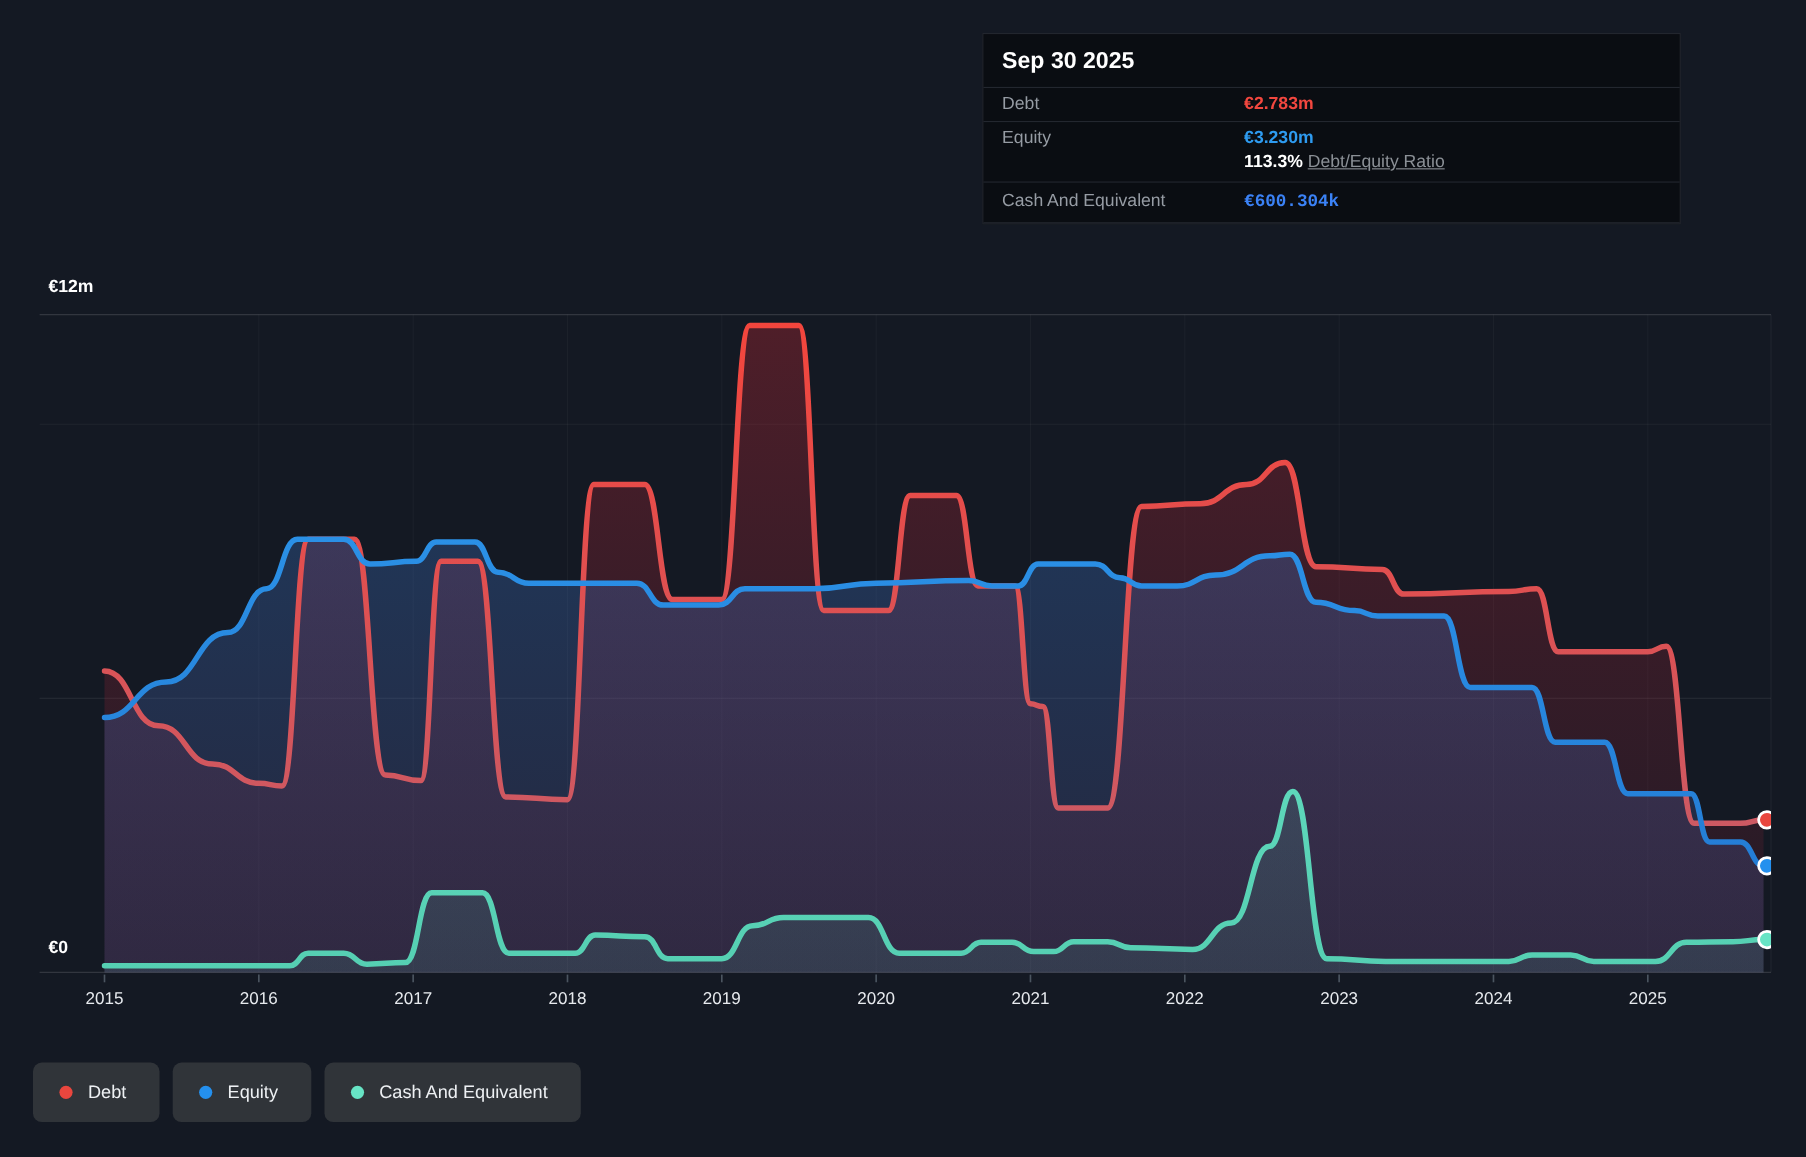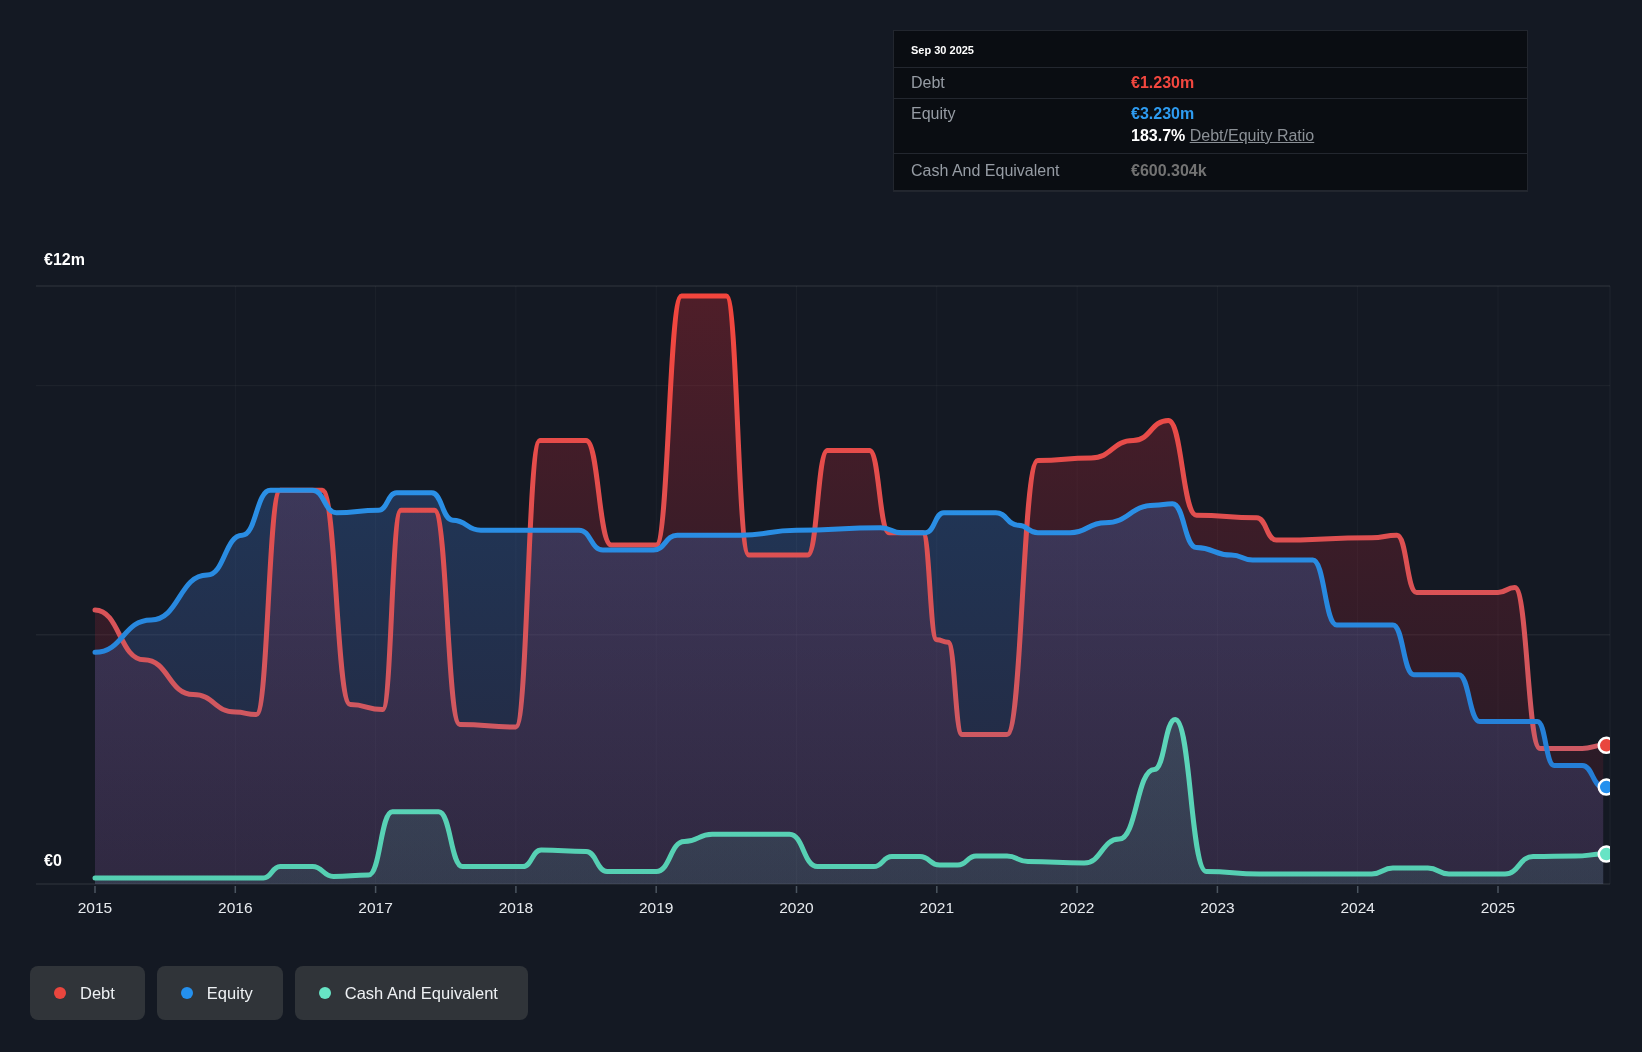--- a/index.html
+++ b/index.html
@@ -2,35 +2,35 @@
 <html><head>
 <meta charset="utf-8">
 <style>
   html,body{margin:0;padding:0;background:#141923;width:1642px;height:1052px;overflow:hidden;
     font-family:"Liberation Sans",sans-serif;}
   #stage{position:relative;width:1642px;height:1052px;background:#141923;}
   #chart-svg{position:absolute;left:0;top:0;}
   
   .tooltip{position:absolute;left:893px;top:30px;width:635px;background:#0a0d12;
     border:1px solid #22262e;box-sizing:border-box;color:#fff;}
-  .tt-title{font-size:11px;font-weight:700;color:#ffffff;padding:13px 17px 11px 17px;
+  .tt-title{font-size:21px;font-weight:700;color:#ffffff;padding:13px 17px 11px 17px;
     border-bottom:1px solid #23272f;}
   .tt-row{display:grid;grid-template-columns:220px 1fr;align-items:center;
     padding:6px 17px;font-size:16px;}
   .tt-row .lbl{color:#969ca4;}
   .tt-row .val{font-weight:700;}
   .row-debt{border-bottom:1px solid #23272f;}
   .row-debt .val{color:#f2473f;}
   .row-equity{padding-bottom:2px;}
   .row-equity .val{color:#2e9bf0;}
   .row-ratio{padding-top:2px;border-bottom:1px solid #23272f;padding-bottom:8px;}
   .row-ratio .ratio-val{color:#ffffff;font-weight:700;}
   .row-ratio .ratio-text{color:#8b9096;font-weight:400;text-decoration:underline;}
   .row-cash{padding-top:8px;padding-bottom:10px;border-bottom:1px solid #23272f;}
-  .row-cash .val{color:#737373;}
+  .row-cash .val{color:#3b82f6;font-family:Liberation Mono, monospace;}
   
   .legend{position:absolute;left:30px;top:966px;display:flex;gap:12px;}
   .legend-pill{display:inline-flex;align-items:center;gap:14px;height:54px;
     padding:0 30px 0 24px;background:#303439;border-radius:8px;cursor:pointer;}
   .legend-dot{width:12px;height:12px;border-radius:50%;flex:none;}
   .legend-label{color:#eef1f4;font-size:16.5px;}
 </style>
 </head>
 <body>
 
@@ -115,29 +115,29 @@
         <circle cx="1606.2250000000001" cy="745.3138333333334" r="7.5" fill="#e9463e" stroke="#ffffff" stroke-width="2.5"></circle>
         <circle cx="1606.2250000000001" cy="787.0741666666667" r="7.5" fill="#2490ee" stroke="#ffffff" stroke-width="2.5"></circle>
         <circle cx="1606.2250000000001" cy="854.1" r="7.5" fill="#67e4c5" stroke="#ffffff" stroke-width="2.5"></circle>
       </g>
     </svg>
 
   <div class="tooltip">
     <div class="tt-title">Sep 30 2025</div>
     <div class="tt-row row-debt">
       <span class="lbl">Debt</span>
-      <span class="val">€1.230m</span>
+      <span class="val">€2.783m</span>
     </div>
     <div class="tt-row row-equity">
       <span class="lbl">Equity</span>
       <span class="val">€3.230m</span>
     </div>
     <div class="tt-row row-ratio">
       <span class="lbl"></span>
-      <span><span class="ratio-val">183.7%</span>
+      <span><span class="ratio-val">113.3%</span>
         <span class="ratio-text">Debt/Equity Ratio</span></span>
     </div>
     <div class="tt-row row-cash">
       <span class="lbl">Cash And Equivalent</span>
       <span class="val">€600.304k</span>
     </div>
   </div>
 
   <div class="legend">
     <div class="legend-pill">

